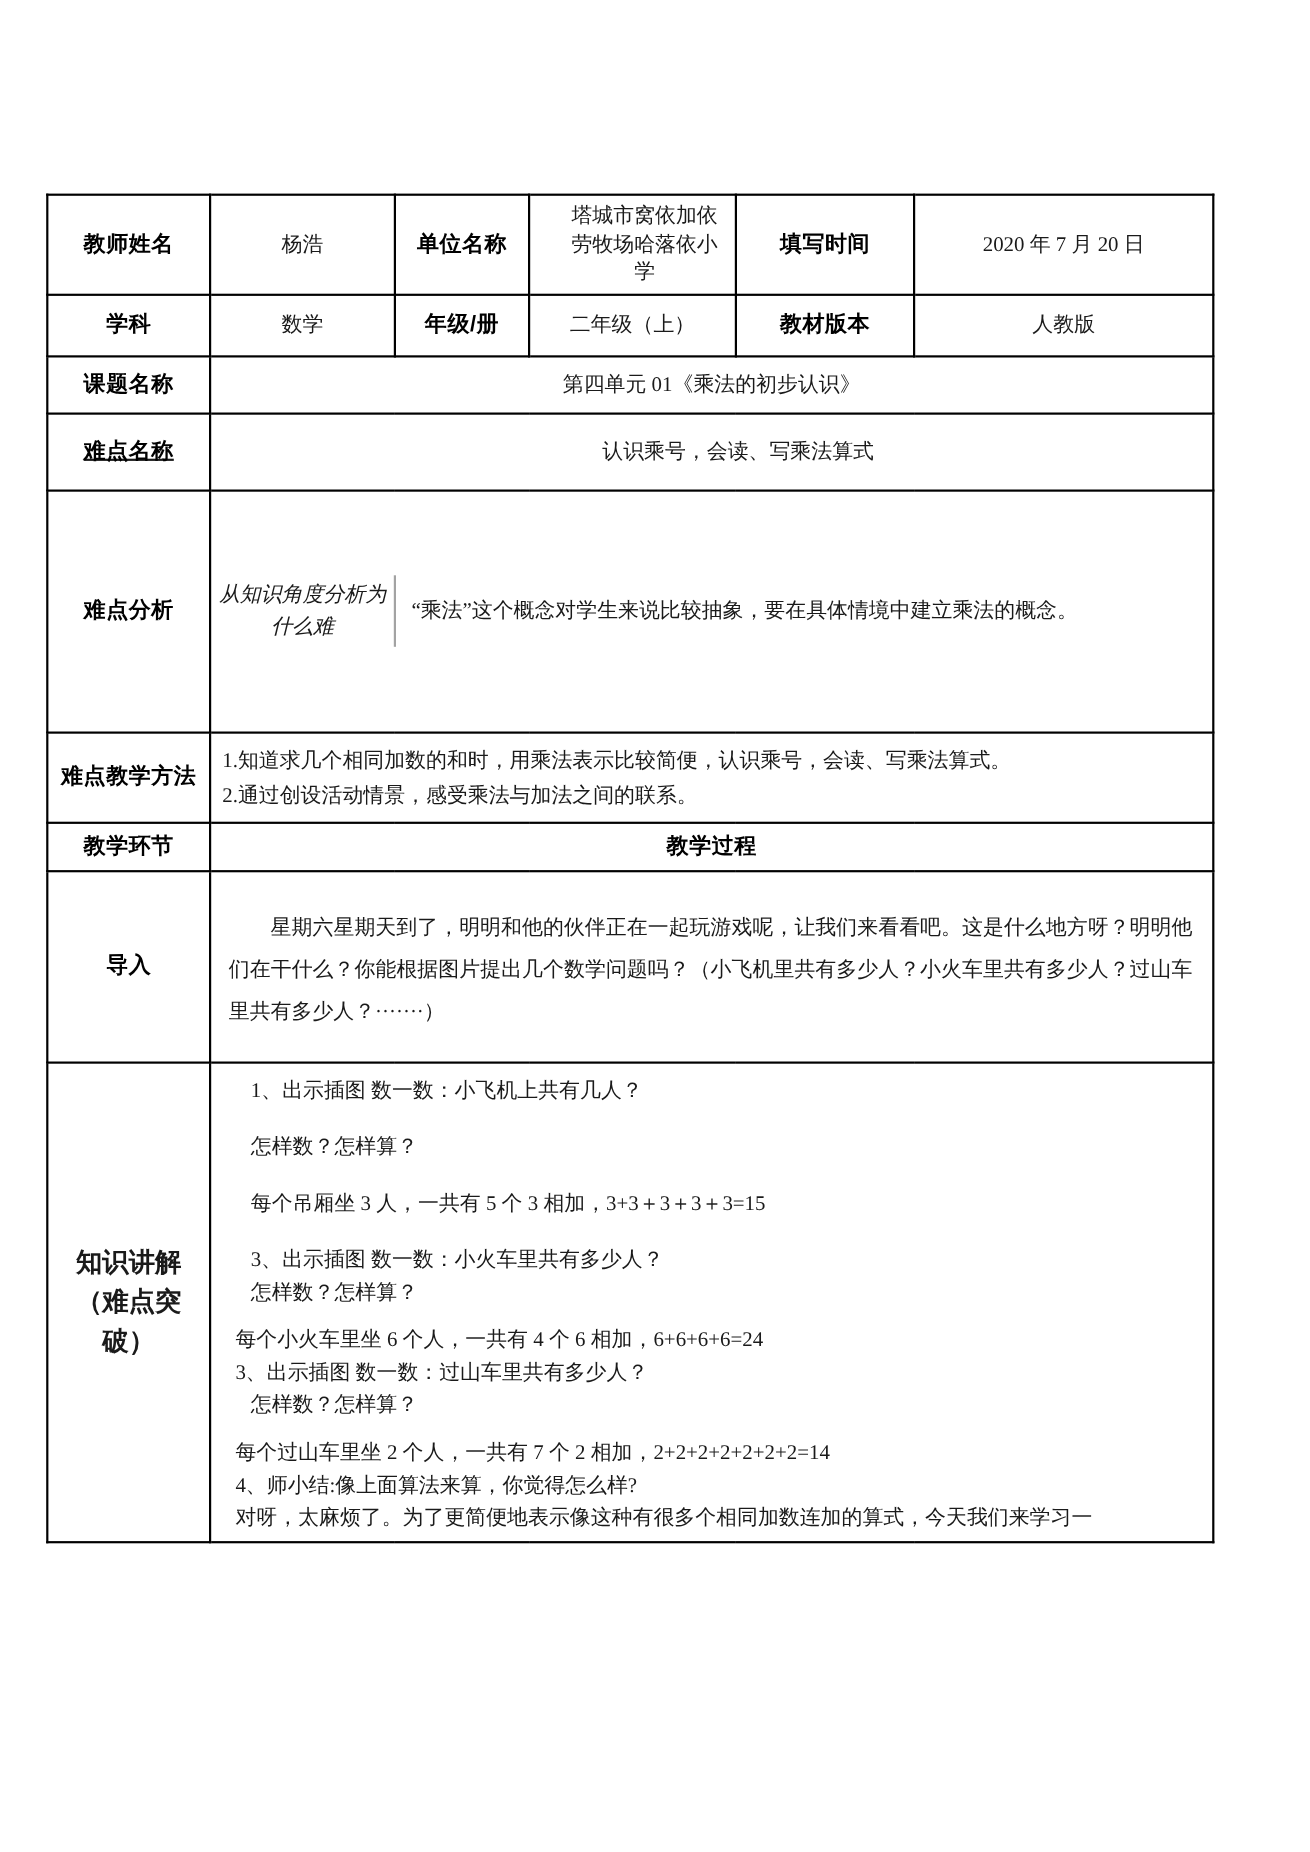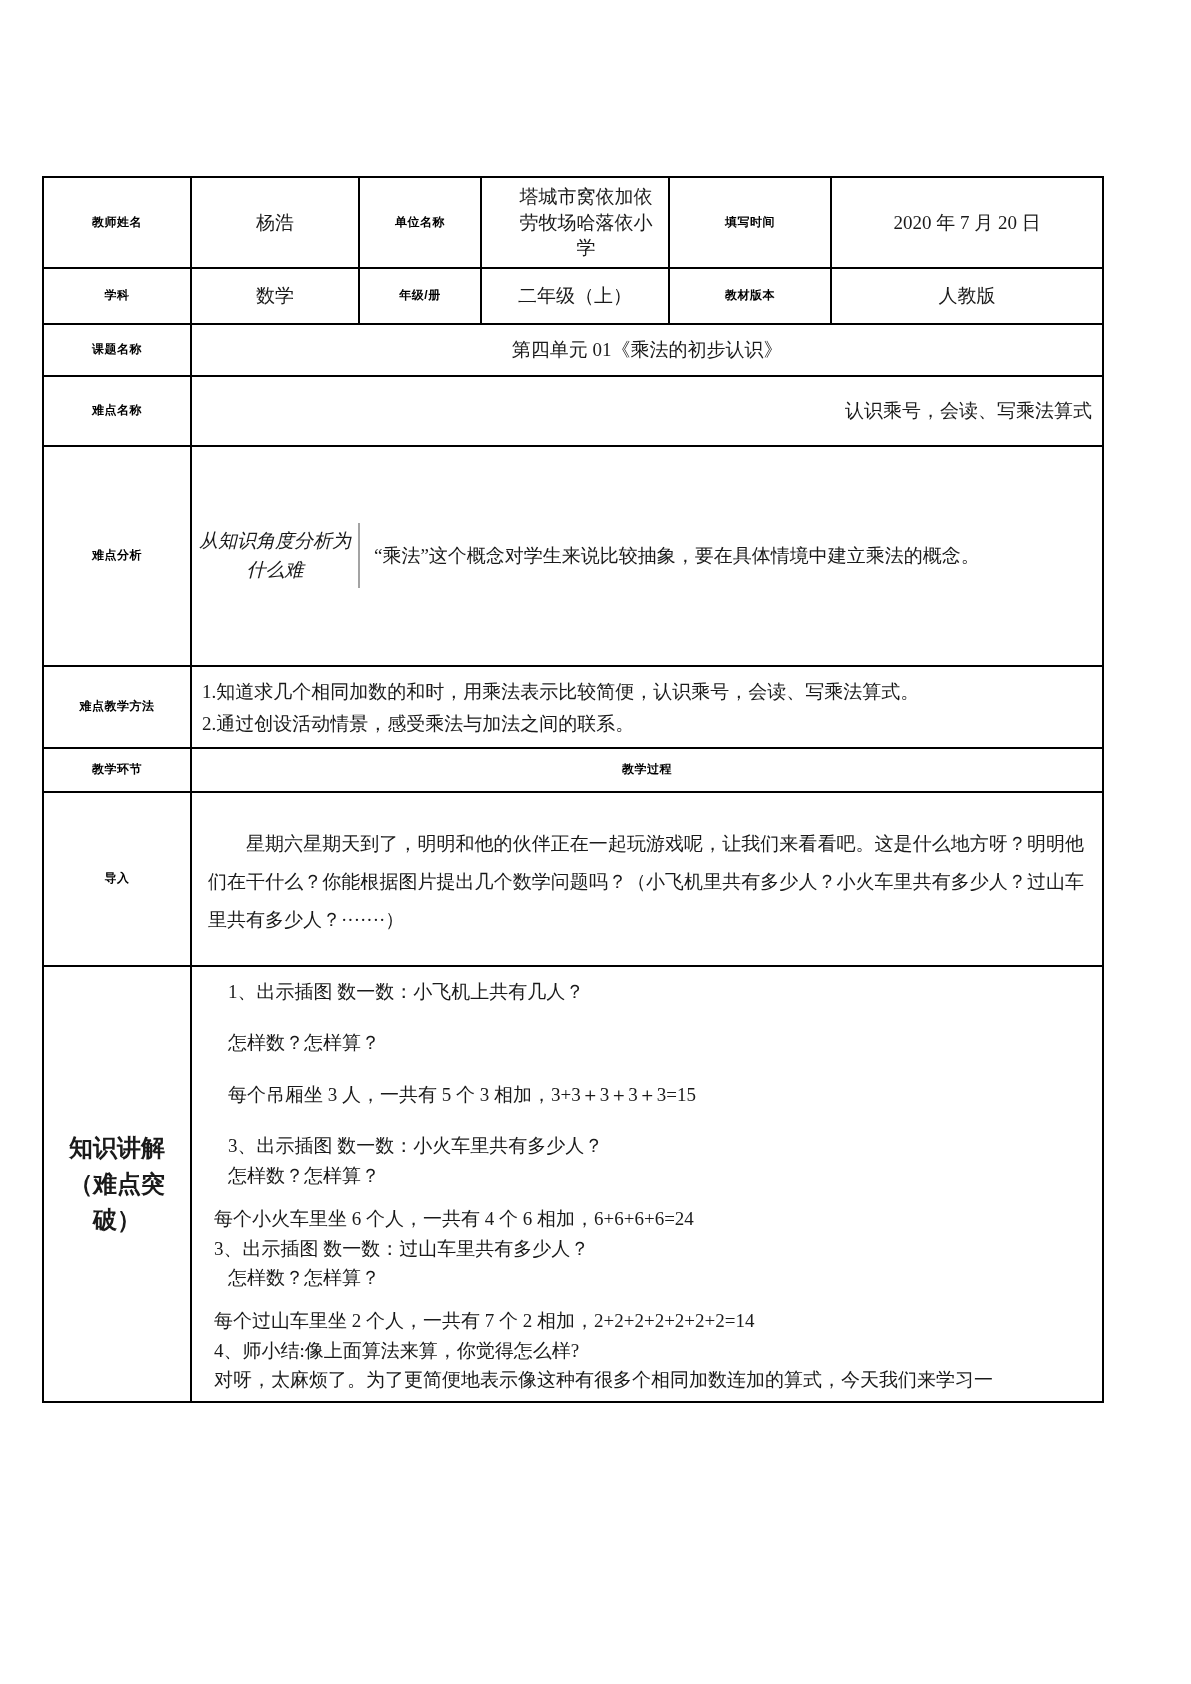--- a/index.html
+++ b/index.html
@@ -42,29 +42,29 @@
     line-height: 1.45;
     color: #1a1a1a;
   }
   .pad {
     padding: 6px 10px;
   }
   .hdr {
     font-family: "Liberation Sans", "DejaVu Sans", sans-serif;
     font-weight: bold;
     text-align: center;
-    font-size: 12px;
+    font-size: 20px;
     letter-spacing: 0.5px;
     color: #000000;
   }
   .ctr {
     text-align: center;
   }
   .lft {
-    text-align: right;
+    text-align: center;
     margin-left: 48px;
   }
   .serif {
     font-family: "Liberation Serif", "DejaVu Serif", serif;
   }
   
   col.c1 { width: 148px; }
   col.c2 { width: 168px; }
   col.c3 { width: 122px; }
   col.c4 { width: 188px; }
@@ -75,21 +75,21 @@
     line-height: 1.35;
     font-size: 19px;
     padding-left: 32px;
   }
   .title-row {
     font-size: 19px;
   }
   .tall-60 { height: 54px; }
   .tall-unit { height: 86px; }
   .row-topic { height: 50px; }
-  .row-diffname { height: 68px; }
+  .row-diffname { height: 68px; text-decoration: underline; }
   .row-analysis { height: 218px; }
   .row-method { height: 80px; margin-left: 46px; }
   .row-stage { height: 42px; }
   .row-import { height: 172px; }
   .row-explain { height: 410px; }
 
   
   .split {
     display: flex;
     width: 100%;

